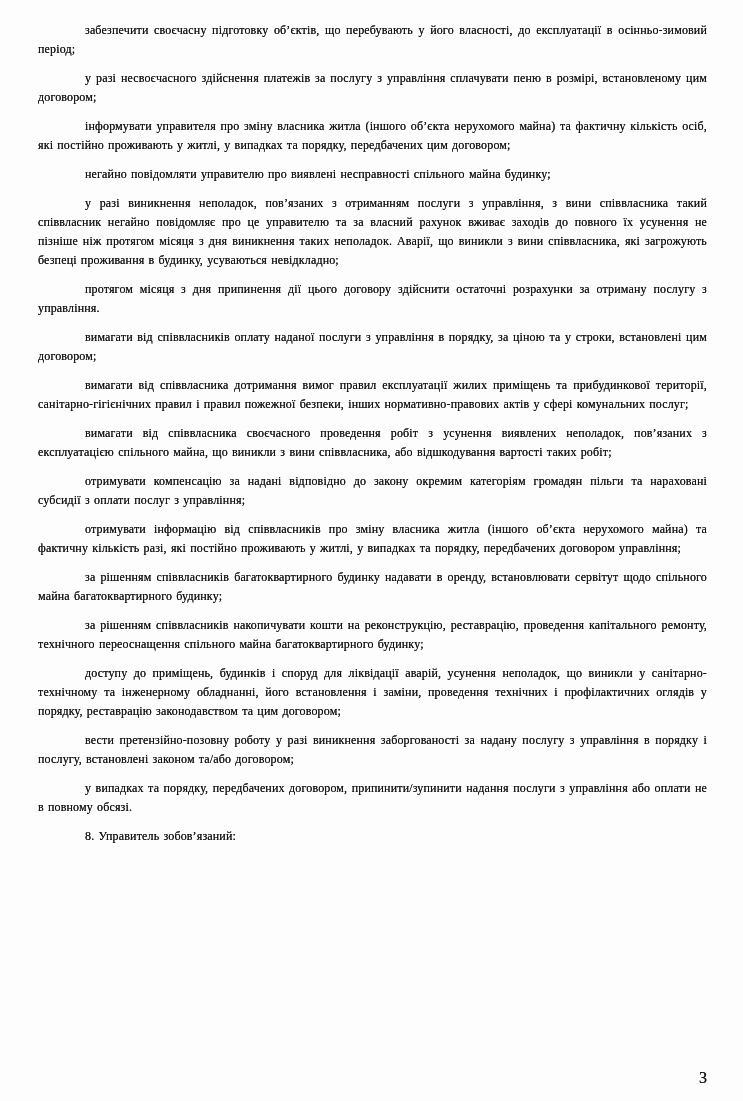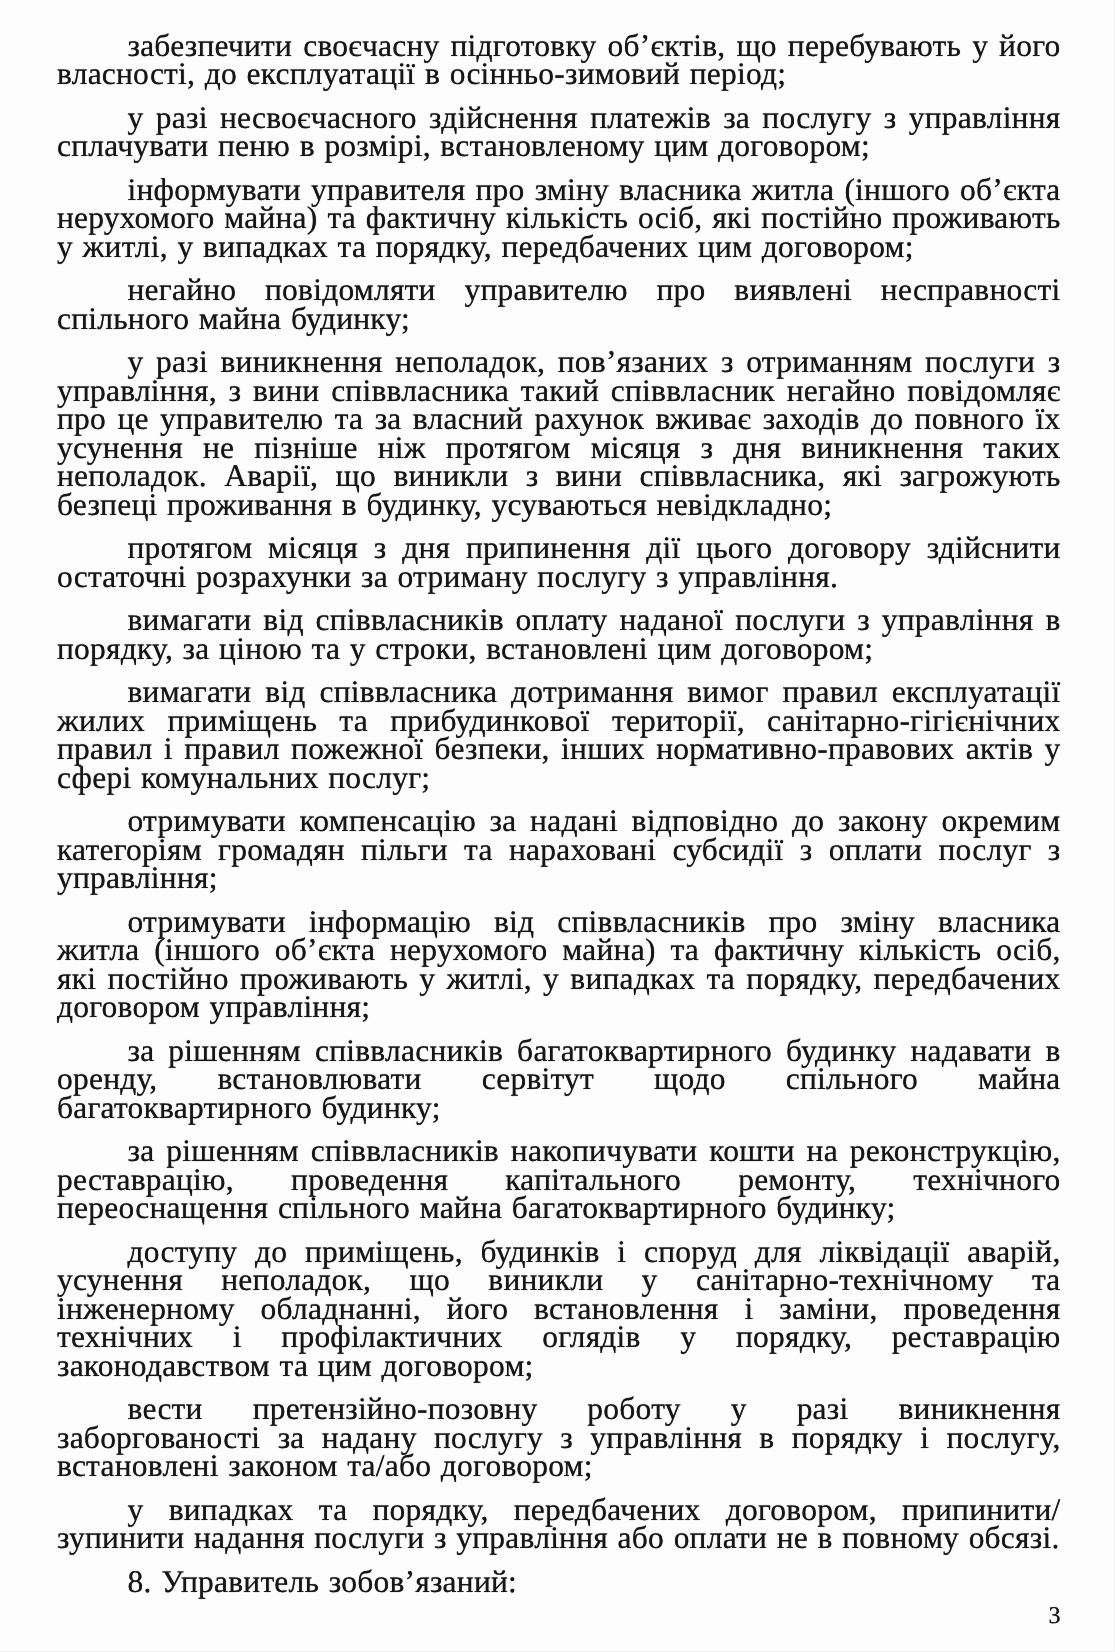--- a/index.html
+++ b/index.html
@@ -19,21 +19,21 @@
     box-sizing: border-box;
   }
   .content {
     position: absolute;
     top: 21px;
     left: 38px;
     right: 36px;
   }
   .content p.para {
     margin: 0 0 10px 0;
-    font-size: 21px;
+    font-size: 12px;
     line-height: 19px;
     text-align: justify;
     text-indent: 47px;
     letter-spacing: 0.15px;
     word-spacing: 1px;
     
     text-shadow: 0 0 0.5px rgba(10,10,10,0.85);
   }
   .content p.para:last-child {
     margin-bottom: 0;
@@ -53,22 +53,23 @@
 <div class="page">
   <div class="content">
       <p class="para">забезпечити своєчасну підготовку об’єктів, що перебувають у його власності, до експлуатації в осінньо-зимовий період;</p>
       <p class="para">у разі несвоєчасного здійснення платежів за послугу з управління сплачувати пеню в розмірі, встановленому цим договором;</p>
       <p class="para">інформувати управителя про зміну власника житла (іншого об’єкта нерухомого майна) та фактичну кількість осіб, які постійно проживають у житлі, у випадках та порядку, передбачених цим договором;</p>
       <p class="para">негайно повідомляти управителю про виявлені несправності спільного майна будинку;</p>
       <p class="para">у разі виникнення неполадок, пов’язаних з отриманням послуги з управління, з вини співвласника такий співвласник негайно повідомляє про це управителю та за власний рахунок вживає заходів до повного їх усунення не пізніше ніж протягом місяця з дня виникнення таких неполадок. Аварії, що виникли з вини співвласника, які загрожують безпеці проживання в будинку, усуваються невідкладно;</p>
       <p class="para">протягом місяця з дня припинення дії цього договору здійснити остаточні розрахунки за отриману послугу з управління.</p>
       <p class="para">вимагати від співвласників оплату наданої послуги з управління в порядку, за ціною та у строки, встановлені цим договором;</p>
       <p class="para">вимагати від співвласника дотримання вимог правил експлуатації жилих приміщень та прибудинкової території, санітарно-гігієнічних правил і правил пожежної безпеки, інших нормативно-правових актів у сфері комунальних послуг;</p>
+      <p class="para">вимагати від співвласника своєчасного проведення робіт з усунення виявлених неполадок, пов’язаних з експлуатацією спільного майна, що виникли з вини співвласника, або відшкодування вартості таких робіт;</p>
       <p class="para">отримувати компенсацію за надані відповідно до закону окремим категоріям громадян пільги та нараховані субсидії з оплати послуг з управління;</p>
-      <p class="para">отримувати інформацію від співвласників про зміну власника житла (іншого об’єкта нерухомого майна) та фактичну кількість осіб, які постійно проживають у житлі, у випадках та порядку, передбачених договором управління;</p>
+      <p class="para">отримувати інформацію від співвласників про зміну власника житла (іншого об’єкта нерухомого майна) та фактичну кількість разі, які постійно проживають у житлі, у випадках та порядку, передбачених договором управління;</p>
       <p class="para">за рішенням співвласників багатоквартирного будинку надавати в оренду, встановлювати сервітут щодо спільного майна багатоквартирного будинку;</p>
       <p class="para">за рішенням співвласників накопичувати кошти на реконструкцію, реставрацію, проведення капітального ремонту, технічного переоснащення спільного майна багатоквартирного будинку;</p>
       <p class="para">доступу до приміщень, будинків і споруд для ліквідації аварій, усунення неполадок, що виникли у санітарно-технічному та інженерному обладнанні, його встановлення і заміни, проведення технічних і профілактичних оглядів у порядку, реставрацію законодавством та цим договором;</p>
       <p class="para">вести претензійно-позовну роботу у разі виникнення заборгованості за надану послугу з управління в порядку і послугу, встановлені законом та/або договором;</p>
       <p class="para">у випадках та порядку, передбачених договором, припинити/зупинити надання послуги з управління або оплати не в повному обсязі.</p>
       <p class="para">8. Управитель зобов’язаний:</p>
     </div>
   <div class="page-number">3</div>
 </div>
 

